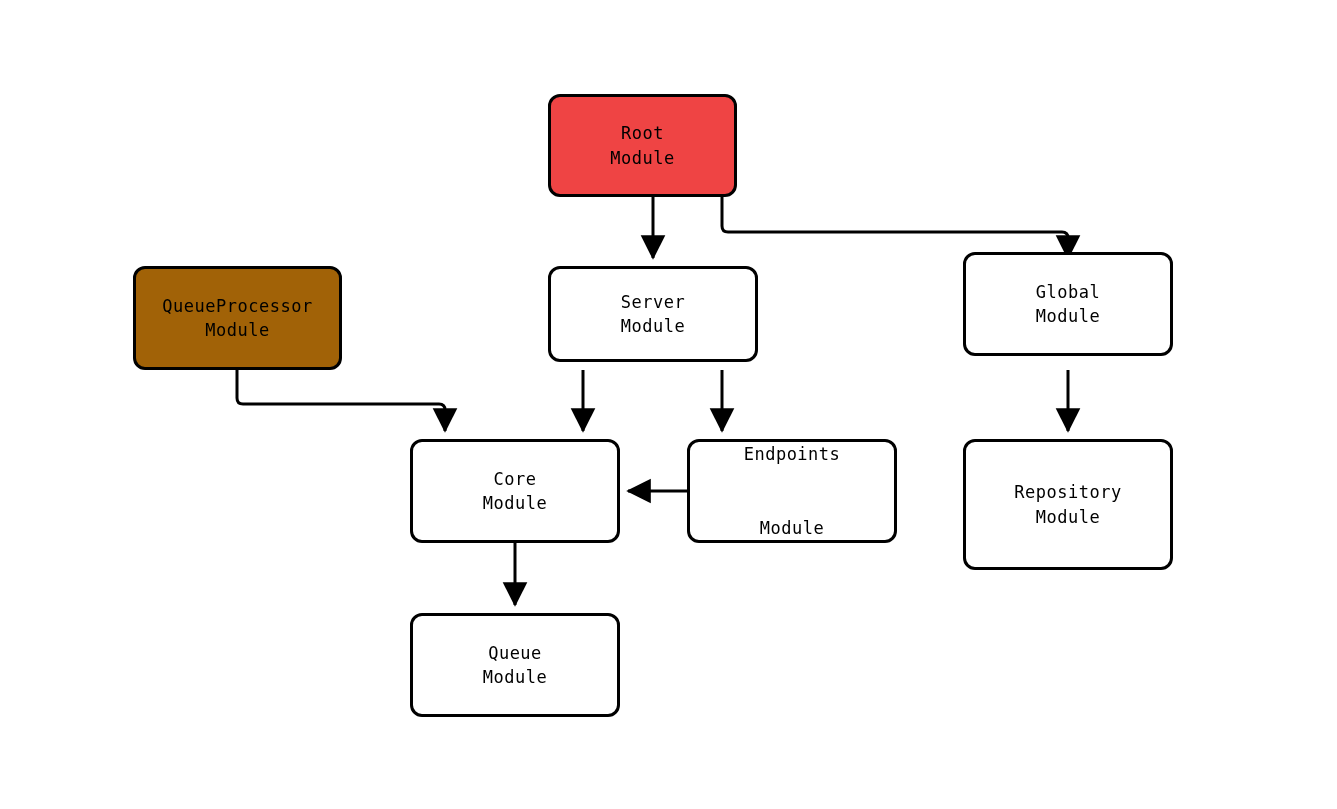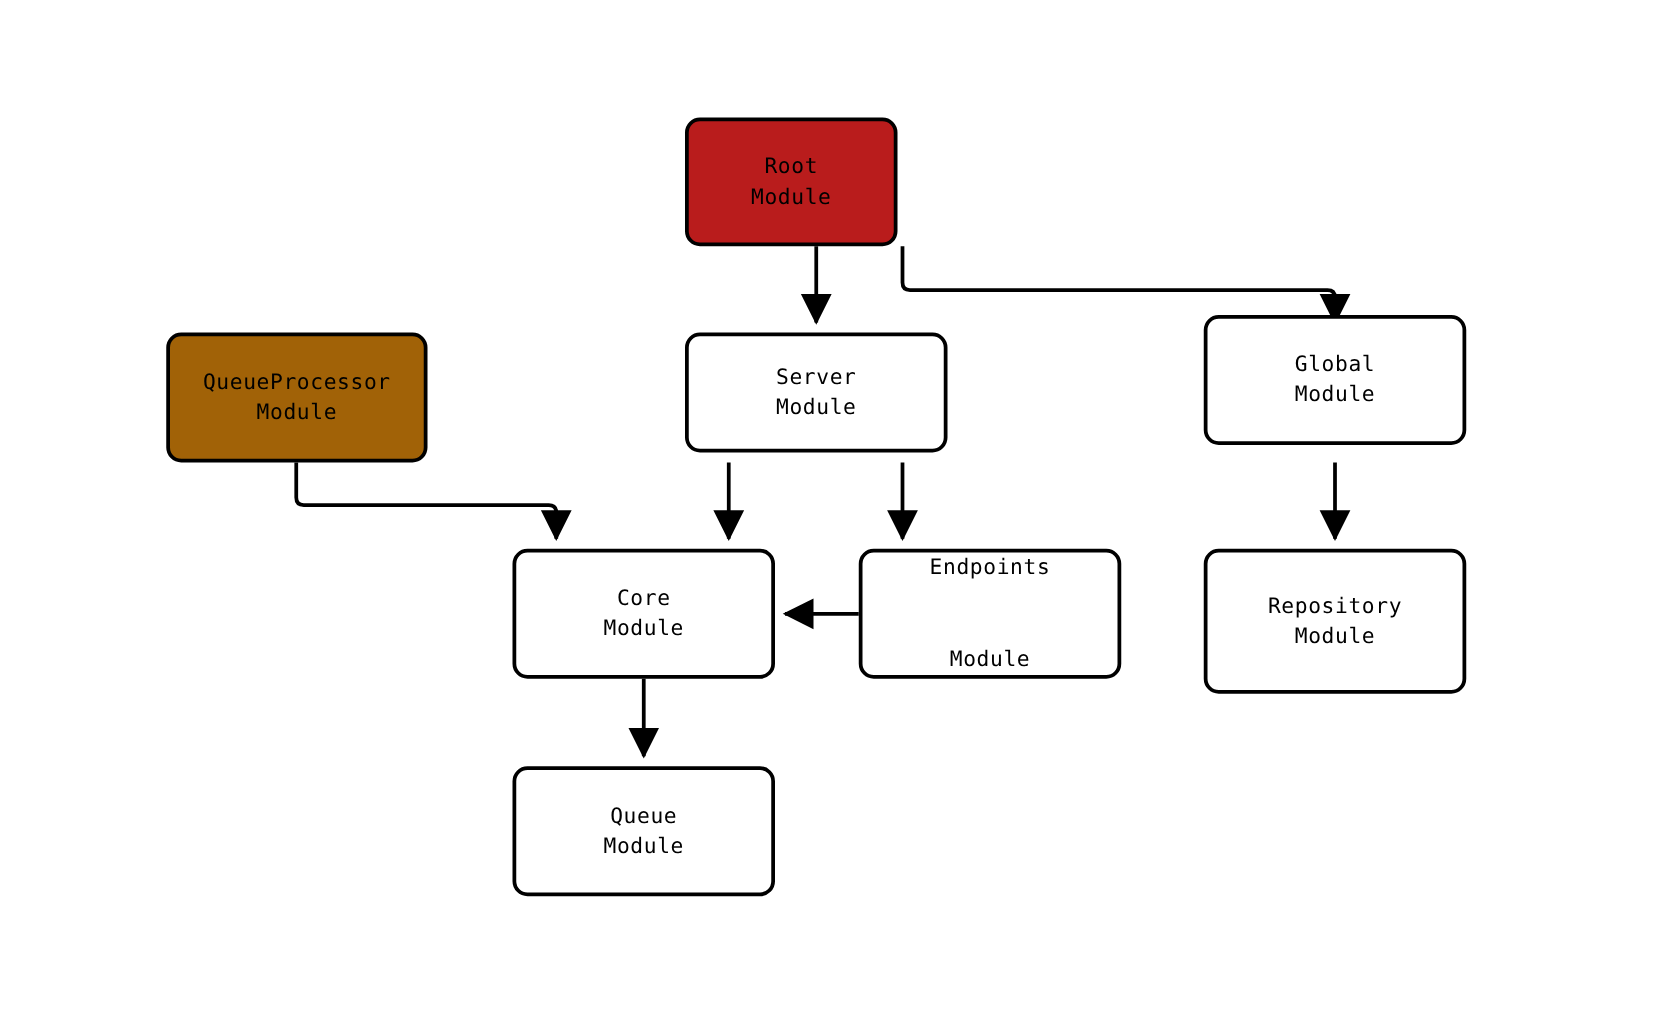--- a/index.html
+++ b/index.html
@@ -64,21 +64,21 @@
         <path d="M 237,370 L 237,398 Q 237,404 243,404 L 439,404 Q 445,404 445,410 L 445,431" fill="none" stroke="#000000" stroke-width="3" stroke-linecap="butt" stroke-linejoin="round" marker-end="url(#arrowhead)"></path>
         <path d="M 583,370 L 583,431" fill="none" stroke="#000000" stroke-width="3" stroke-linecap="butt" stroke-linejoin="round" marker-end="url(#arrowhead)"></path>
         <path d="M 722,370 L 722,431" fill="none" stroke="#000000" stroke-width="3" stroke-linecap="butt" stroke-linejoin="round" marker-end="url(#arrowhead)"></path>
         <path d="M 687,491 L 628,491" fill="none" stroke="#000000" stroke-width="3" stroke-linecap="butt" stroke-linejoin="round" marker-end="url(#arrowhead)"></path>
         <path d="M 1068,370 L 1068,431" fill="none" stroke="#000000" stroke-width="3" stroke-linecap="butt" stroke-linejoin="round" marker-end="url(#arrowhead)"></path>
         <path d="M 515,543 L 515,605" fill="none" stroke="#000000" stroke-width="3" stroke-linecap="butt" stroke-linejoin="round" marker-end="url(#arrowhead)"></path>
       </g>
   </svg>
 
   <div id="node-layer">
-      <div class="node" style="left: 548px; top: 94px; width: 170px; height: 103px; border-width: 3px; border-color: rgb(0, 0, 0); background: #b91c1c; border-radius: 12px;">
+      <div class="node" style="left: 548px; top: 94px; width: 189px; height: 103px; border-width: 3px; border-color: rgb(0, 0, 0); background: #ef4444; border-radius: 12px;">
         <span class="node-line">Root</span>
         <span class="node-line">Module</span>
       </div>
       <div class="node" style="left: 133px; top: 266px; width: 209px; height: 104px; border-width: 3px; border-color: rgb(0, 0, 0); background: #a16207; border-radius: 12px;">
         <span class="node-line">QueueProcessor</span>
         <span class="node-line">Module</span>
       </div>
       <div class="node" style="left: 548px; top: 266px; width: 210px; height: 96px; border-width: 3px; border-color: rgb(0, 0, 0); background: rgb(255, 255, 255); border-radius: 12px;">
         <span class="node-line">Server</span>
         <span class="node-line">Module</span>
@@ -88,21 +88,21 @@
         <span class="node-line">Module</span>
       </div>
       <div class="node" style="left: 410px; top: 439px; width: 210px; height: 104px; border-width: 3px; border-color: rgb(0, 0, 0); background: rgb(255, 255, 255); border-radius: 12px;">
         <span class="node-line">Core</span>
         <span class="node-line">Module</span>
       </div>
       <div class="node" style="left: 687px; top: 439px; width: 210px; height: 104px; border-width: 3px; border-color: rgb(0, 0, 0); background: rgb(255, 255, 255); border-radius: 12px; justify-content: space-between;">
         <span class="node-line">Endpoints</span>
         <span class="node-line">Module</span>
       </div>
-      <div class="node" style="left: 963px; top: 439px; width: 210px; height: 116px; border-width: 3px; border-color: rgb(0, 0, 0); background: rgb(255, 255, 255); border-radius: 12px;">
+      <div class="node" style="left: 963px; top: 439px; width: 210px; height: 131px; border-width: 3px; border-color: rgb(0, 0, 0); background: rgb(255, 255, 255); border-radius: 12px;">
         <span class="node-line">Repository</span>
         <span class="node-line">Module</span>
       </div>
       <div class="node" style="left: 410px; top: 613px; width: 210px; height: 104px; border-width: 3px; border-color: rgb(0, 0, 0); background: rgb(255, 255, 255); border-radius: 12px;">
         <span class="node-line">Queue</span>
         <span class="node-line">Module</span>
       </div>
     </div>
 
 </div>

